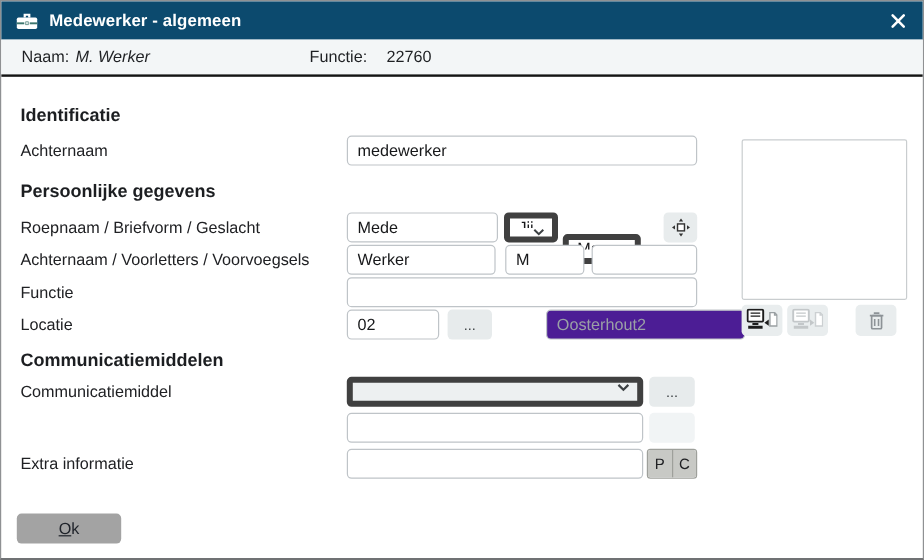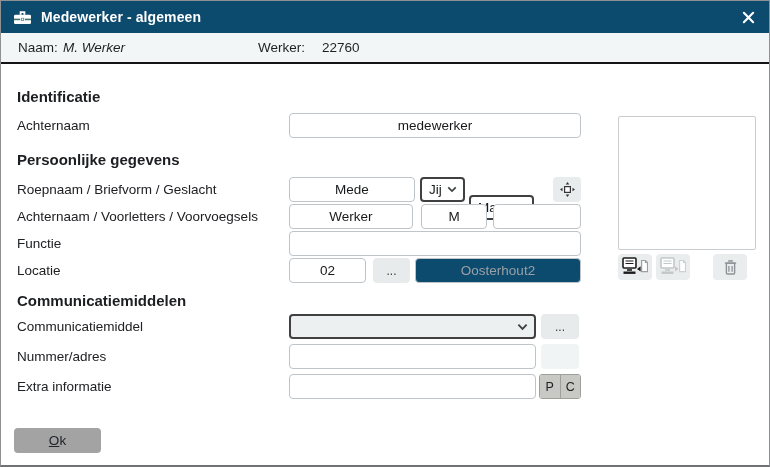--- a/index.html
+++ b/index.html
@@ -24,25 +24,25 @@
   .sh-naam-value   { left:62px;font-style:italic; }
   .sh-nummer-label { left:257px; }
   .sh-nummer-value { left:321px; }
 
   
   .heading { position:absolute; font-size:15px; font-weight:700; color:#1c1e21; white-space:nowrap; }
   .label   { position:absolute; left:16px; font-size:13.5px; color:#202124; line-height:25px;
              height:25px; white-space:nowrap; }
 
   .tb { position:absolute; height:25px; border:1px solid #bfc4c8; border-radius:4px;
-        padding:0 8px; font-size:13.5px; color:#17181a; background:#fff; font-family:inherit; outline:none;text-align:center; }
-  .tb:disabled { color:#9aa0a6; background:#0c4a6e; -webkit-text-fill-color:#9aa0a6; }
-
-  .sel { position:absolute; height:25px; border:2px solid #404040; border-radius:4px; background:#fff;
-         display:flex; align-items:center; padding:0 6px 0 7px; font-size:13.5px; color:#17181a; cursor:pointer; }
+        padding:0 8px; font-size:13.5px; color:#17181a; background:#fff; font-family:inherit; outline:none; }
+  .tb:disabled { color:#9aa0a6; background:#4c1d95;margin-left:40px; -webkit-text-fill-color:#9aa0a6; }
+
+  .sel { position:absolute; height:25px; border:5px solid #404040; border-radius:4px; background:#fff;
+         display:flex; align-items:flex-start; padding:0 6px 0 7px; font-size:13.5px; color:#17181a; cursor:pointer;flex-direction:column; }
   .sel .sel-value { white-space:nowrap; overflow:hidden; }
   .sel .chev { margin-left:auto; display:flex; align-items:center; }
   .sel.filled { background:#EDF0F1; }
 
   .btn { position:absolute; height:25px; background:#E7EBEC; border:none; border-radius:4px;
          font-size:12px; color:#3c4043; cursor:pointer; display:flex; align-items:center;
          justify-content:center; font-family:inherit; }
   .btn.blank { background:#F1F4F5; cursor:default; }
 
   .movebtn { position:absolute; height:25px; width:28px; background:#E8ECED; border:none;
@@ -86,21 +86,21 @@
         <svg width="13" height="13" viewBox="0 0 14 14">
           <path d="M2 2 L12 12 M12 2 L2 12" stroke="#ffffff" stroke-width="2.3" stroke-linecap="round"></path>
         </svg>
       </span>
     </button>
   </div>
 
   <div class="subheader">
     <span class="sh-naam-label">Naam:</span>
     <span class="sh-naam-value">M. Werker</span>
-    <span class="sh-nummer-label">Werker:</span>
+    <span class="sh-nummer-label">Functie:</span>
     <span class="sh-nummer-value">22760</span>
   </div>
 
   <div class="heading" style="left:16px; top:87px;">Identificatie</div>
 
   <div class="label" style="top:112px;">Achternaam</div>
   <input class="tb" style="left: 288px; top: 112px; width: 292px;" value="medewerker">
 
   <div class="heading" style="left:16px; top:150px;">Persoonlijke gegevens</div>
 
@@ -153,21 +153,20 @@
   <div class="sel filled" style="left:288px; top:313px; width:247px;">
     <span class="sel-value"></span>
     <span class="chev">
       <svg width="11" height="8" viewBox="0 0 12 8">
           <path d="M1.5 1.5 L6 6 L10.5 1.5" fill="none" stroke="#3c4043" stroke-width="2"></path>
         </svg>
     </span>
   </div>
   <button class="btn" style="left:540px; top:313px; width:38px;">...</button>
 
-  <div class="label" style="top:343px;">Nummer/adres</div>
   <input class="tb" style="left: 288px; top: 343px; width: 247px;" value="">
   <div class="btn blank" style="left:540px; top:343px; width:38px;"></div>
 
   <div class="label" style="top:373px;">Extra informatie</div>
   <input class="tb" style="left: 288px; top: 373px; width: 247px;" value="">
   <div class="pc-group">
     <button class="pc-cell">P</button>
     <button class="pc-cell">C</button>
   </div>
 

